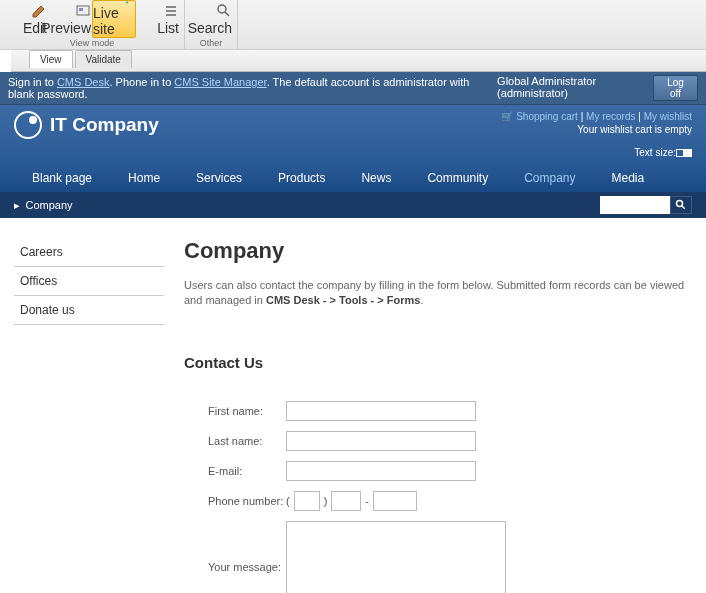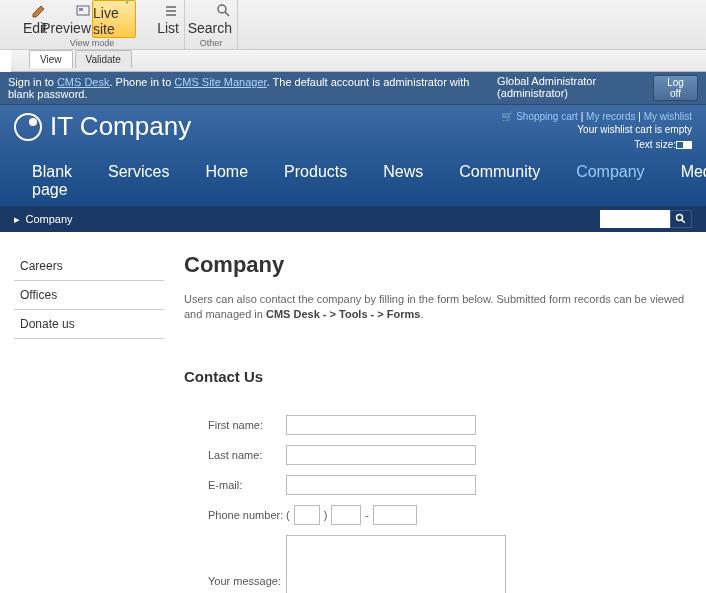--- a/index.html
+++ b/index.html
@@ -23,31 +23,31 @@
 .signin-bar { background: #3a5f8a; color: #fff; font-size: 11px; padding: 3px 8px; display: flex; justify-content: space-between; align-items: center; border-bottom: 1px solid #2a4a6a; }
 .signin-bar a { color: #aed3ff; text-decoration: underline; cursor: pointer; }
 .signin-right { display: flex; align-items: flex-start; gap: 2px; }
 .logoff-btn { background: linear-gradient(#6a8db8, #4a6d98); border: 1px solid #2a4a6a; color: #fff; font-size: 10px; padding: 1px 8px; cursor: pointer; border-radius: 2px; }
 
 
 .site-header { background: linear-gradient(#3c6aa5, #2a5a95); color: #fff; padding: 6px 14px; display: flex; justify-content: space-between; align-items: flex-start; }
 .logo-area { display: flex; align-items: center; gap: 8px; }
 .logo-circle { width: 28px; height: 28px; border: 2px solid #fff; border-radius: 50%; position: relative; }
 .logo-circle::after { content: ''; position: absolute; top: 3px; right: 3px; width: 8px; height: 8px; background: #fff; border-radius: 50%; }
-.logo-text { font-size: 26px; font-weight: normal; }
+.logo-text { font-size: 19px; font-weight: bold; }
 .header-right { text-align: right; font-size: 10px; }
 .header-right a { color: #9fc8f0; cursor: pointer; }
 .cart-line { margin-bottom: 2px; }
-.textsize { margin-top: 4px; display: flex; justify-content: flex-end; align-items: center; gap: 0; }
+.textsize { margin-top: 12px; display: flex; justify-content: flex-end; align-items: center; gap: 0; }
 .sz-box { width: 8px; height: 8px; border: 1px solid #fff; display: inline-block; }
 .sz-box.fill { background: #fff; }
 
 
 .mainnav { background: linear-gradient(#2a5a95, #1a4a85); display: flex; padding: 0 14px; }
-.mainnav a { color: #fff; font-size: 16px; padding: 7px 18px; cursor: pointer; text-decoration: none; }
+.mainnav a { color: #fff; font-size: 12px; padding: 7px 18px; cursor: pointer; text-decoration: none; }
 .mainnav a.active { color: #9fc8f0; }
 
 
 .bc-bar { background: #1a3a65; color: #fff; padding: 4px 14px; display: flex; justify-content: space-between; align-items: center; font-size: 11px; }
 .bc-left { display: flex; align-items: center; gap: 6px; }
 .search-wrap { display: flex; align-items: center; }
 .search-input { width: 70px; height: 18px; border: none; padding: 0 4px; font-size: 11px; }
 .search-btn { width: 22px; height: 18px; background: #1a3a65; border: 1px solid #3a5a85; display: flex; align-items: center; justify-content: center; cursor: pointer; }
 
 
@@ -148,22 +148,22 @@
     <div class="textsize">
       <span>Text size:</span>
       <span class="sz-box"></span>
       <span class="sz-box fill"></span>
     </div>
   </div>
 </div>
 
 <div class="mainnav">
   <a>Blank page</a>
+  <a>Home</a>
   <a>Services</a>
-  <a>Home</a>
   <a>Products</a>
   <a>News</a>
   <a>Community</a>
   <a class="active">Company</a>
   <a>Media</a>
 </div>
 
 <div class="bc-bar">
   <div class="bc-left">
     <span>▸</span>

